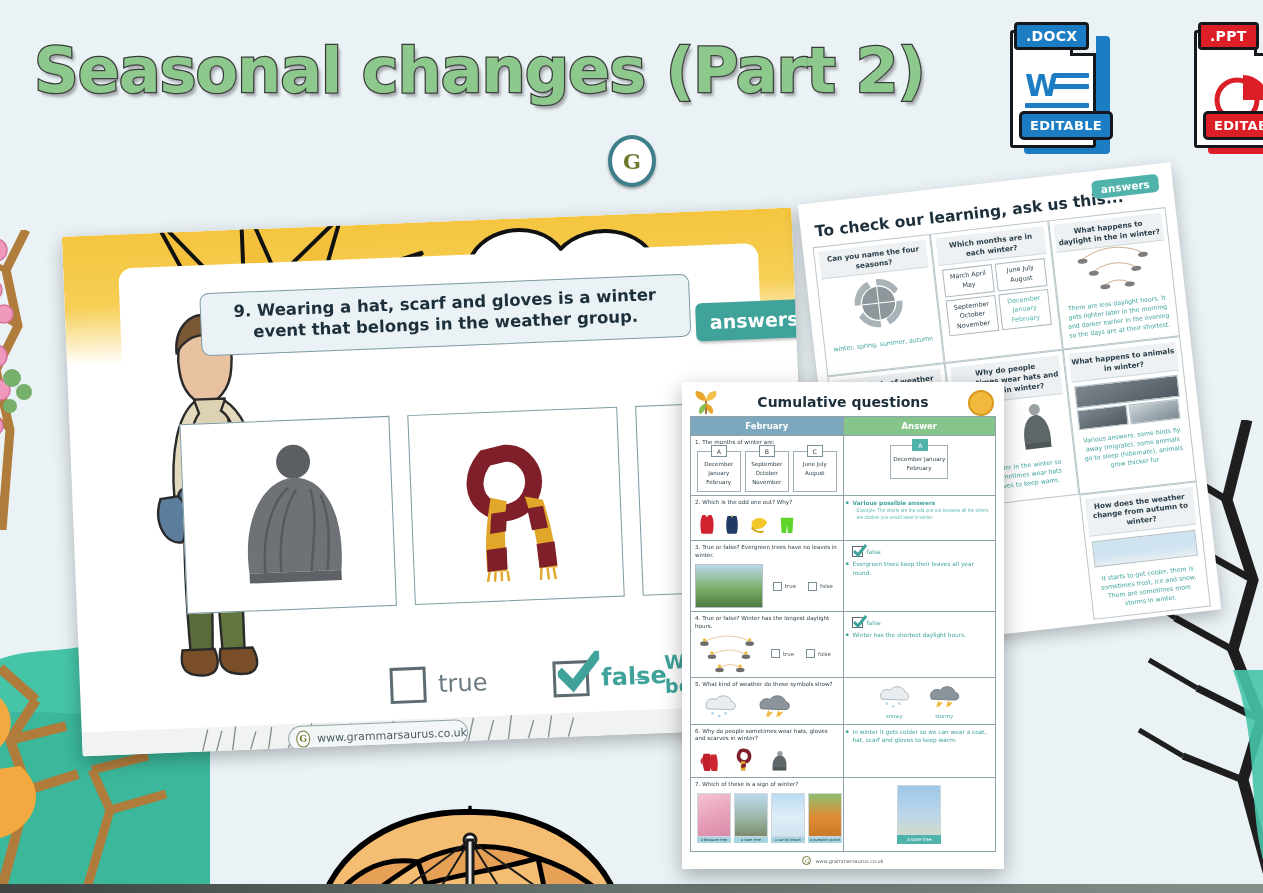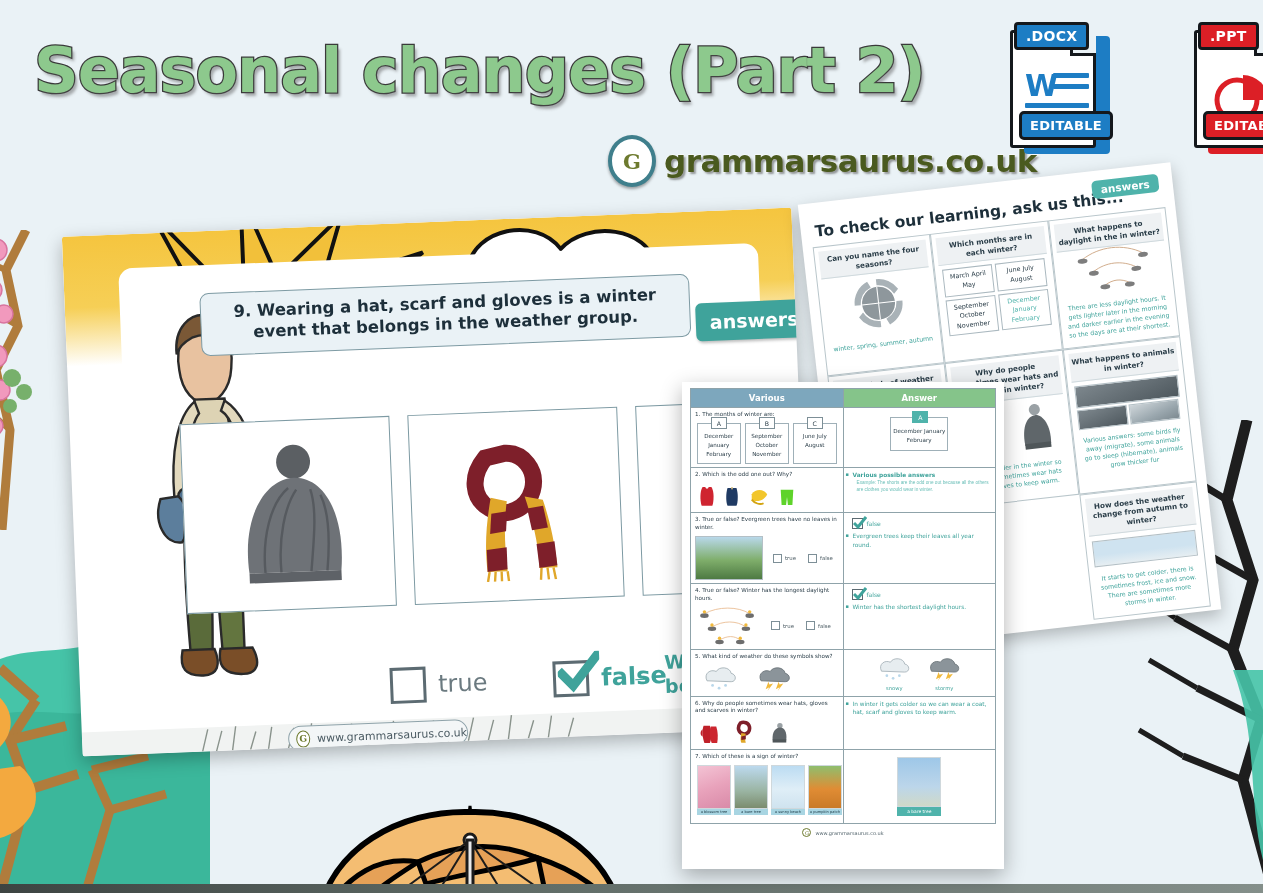--- a/index.html
+++ b/index.html
@@ -362,21 +362,20 @@
   </svg>
 
   <div class="bottom-dark"></div>
 
   <div class="title-main">Seasonal changes (Part 2)</div>
 
   <div class="brand">
     <div class="brand-mark">
       <span class="g">G</span>
     </div>
-    <div class="brand-text">grammarsaurus.co.uk</div>
   </div>
 
   <div class="filebadge" style="left:1010px; top:22px;">
     <div class="fb-shadow" style="background:#1d7dc4;"></div>
     <div class="fb-page">
       <div class="fb-fold"></div>
       <div class="w-glyph">W</div>
       <div class="w-lines">
           <div></div>
           <div></div>
@@ -604,25 +603,36 @@
       <div class="sb-cell" style="grid-column: 3;">
         <div class="sb-qhead">How does the weather change from autumn to winter?</div>
         <div class="imgph tree" style="height:26px;margin:5px 2px;"></div>
         <div class="sb-ans">It starts to get colder, there is sometimes frost, ice and snow. There are sometimes more storms in winter.</div>
       </div>
     </div>
     <div class="sb-footer">www.grammarsaurus.co.uk</div>
   </div>
 
   <div class="sheet-front">
+    <div class="sf-head">
+      <svg class="leaf-ico" viewBox="0 0 28 26">
+        <path d="M14 25 L14 12" stroke="#a5712f" stroke-width="2"></path>
+        <path d="M14 12 C6 12 2 6 4 2 C10 2 14 6 14 12 Z" fill="#e9a52c"></path>
+        <path d="M14 12 C22 12 26 6 24 2 C18 2 14 6 14 12 Z" fill="#f0c14b"></path>
+        <path d="M14 14 C8 16 5 22 8 25 C12 24 14 19 14 14 Z" fill="#8cbf5b"></path>
+        <path d="M14 14 C20 16 23 22 20 25 C16 24 14 19 14 14 Z" fill="#e9a52c"></path>
+      </svg>
+      <span class="sf-head-title">Cumulative questions</span>
+      <div class="sun-ico"></div>
+    </div>
 
     <table class="qa">
       <thead>
         <tr>
-          <th class="q-th">Various</th>
+          <th class="q-th">February</th>
           <th class="a-th">Answer</th>
         </tr>
       </thead>
       <tbody>
 
         <tr>
           <td class="q-td">
             <div class="qtext">
               <span>1.</span>
               <span>The months of winter are:</span>

